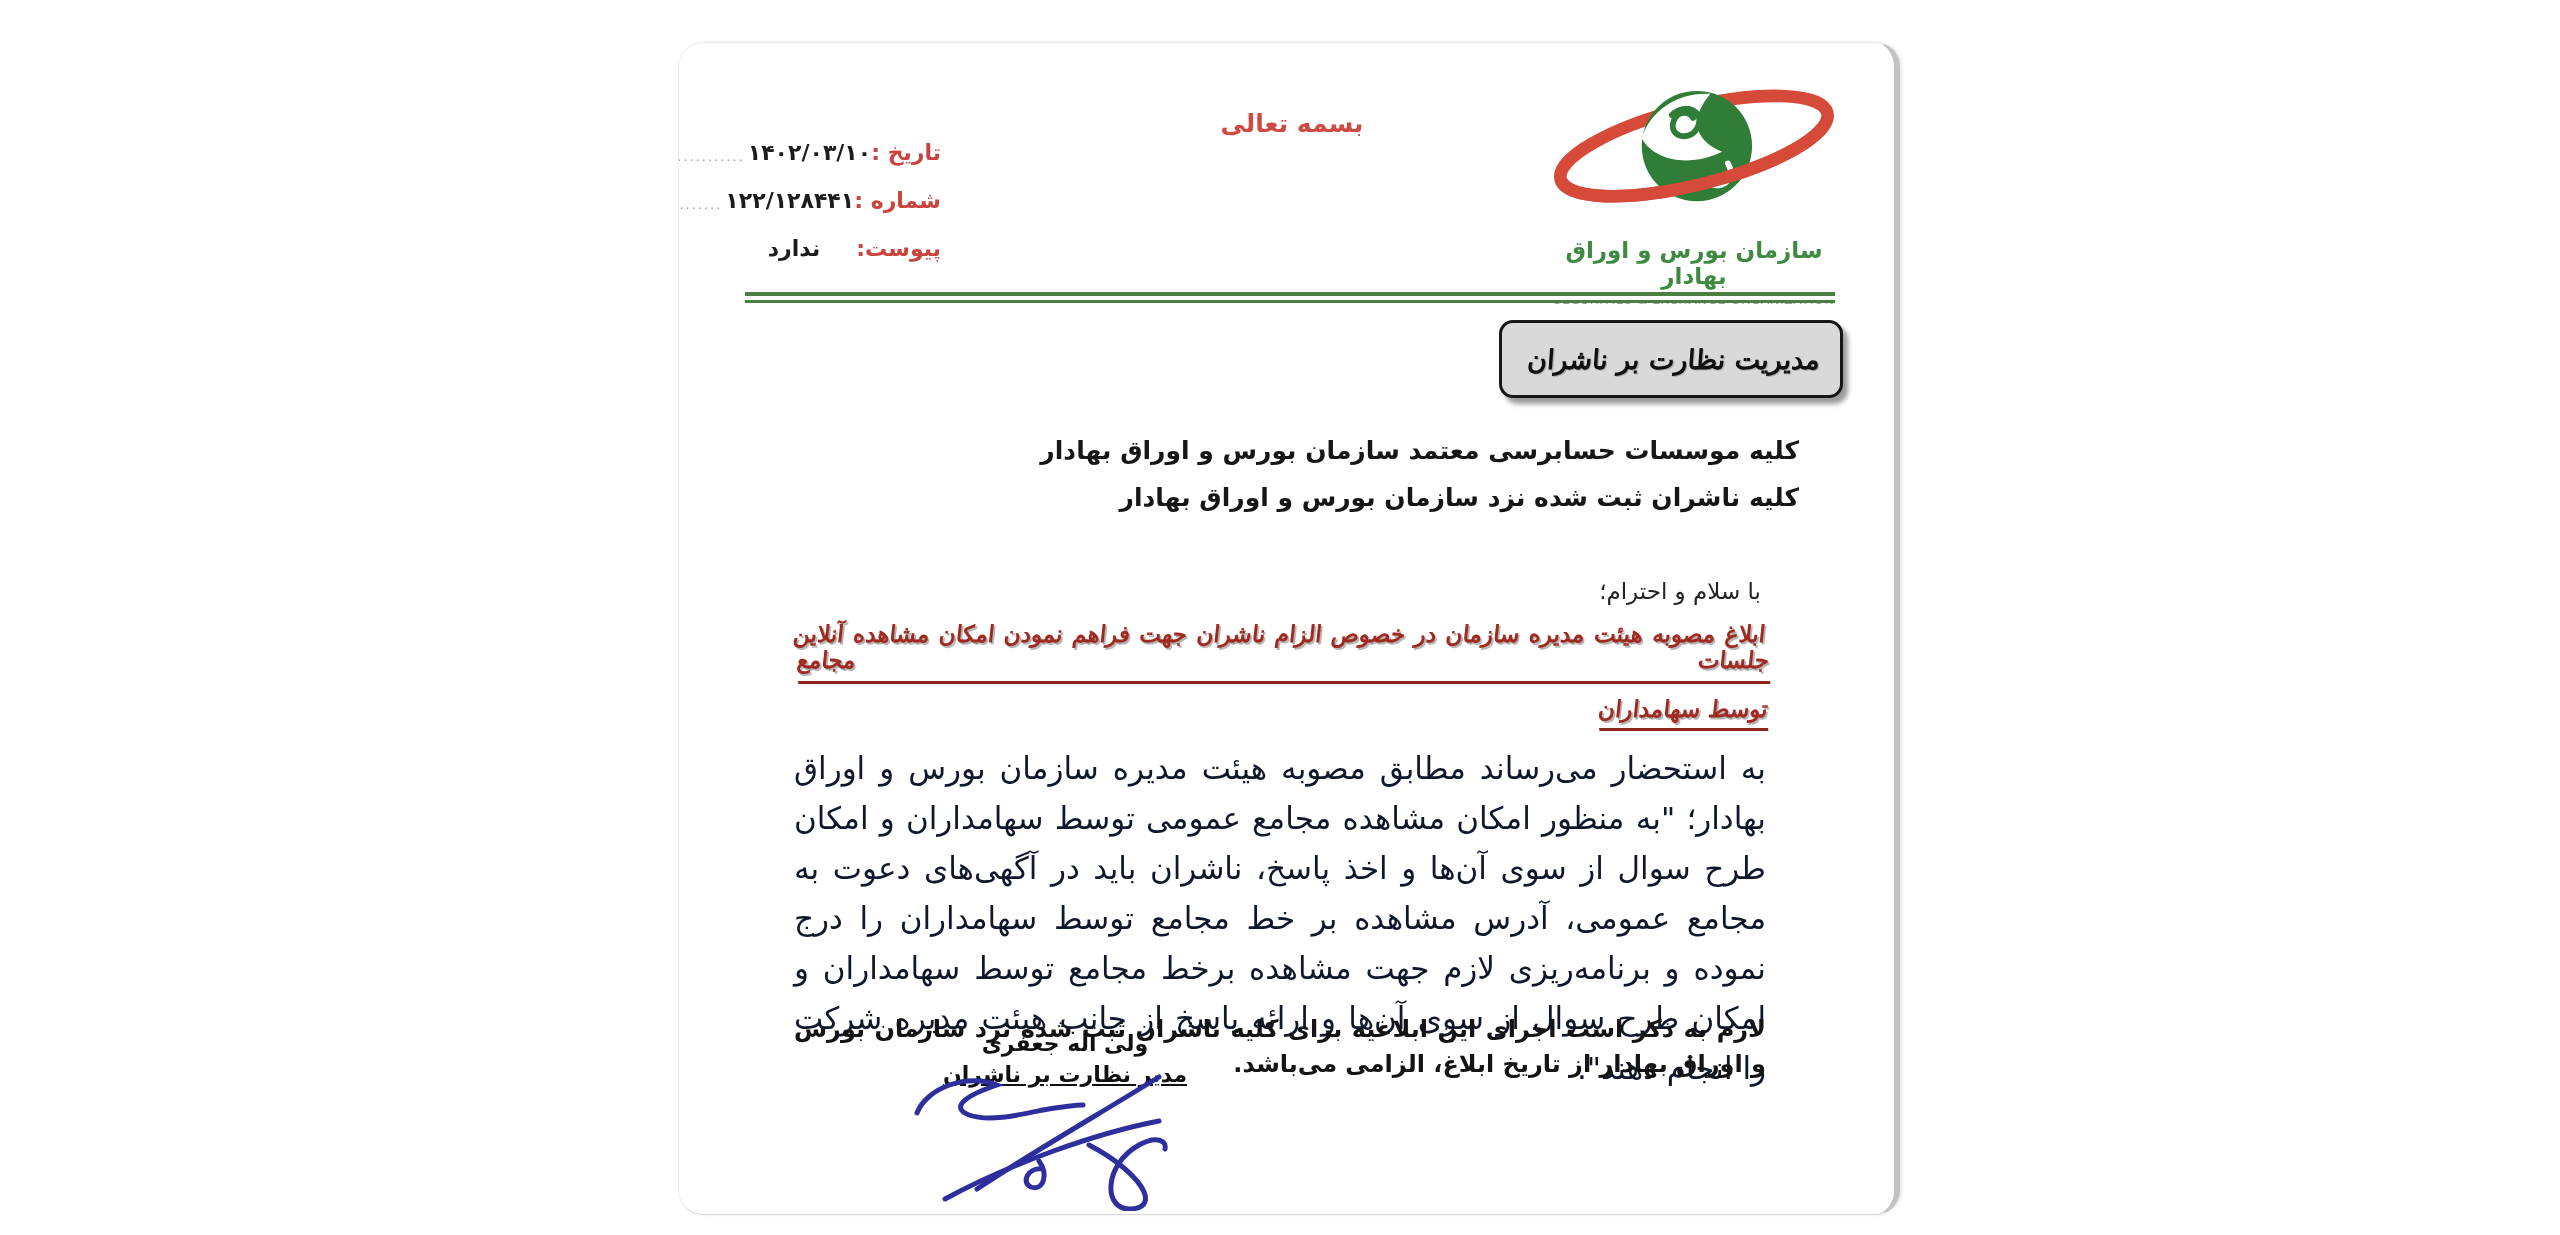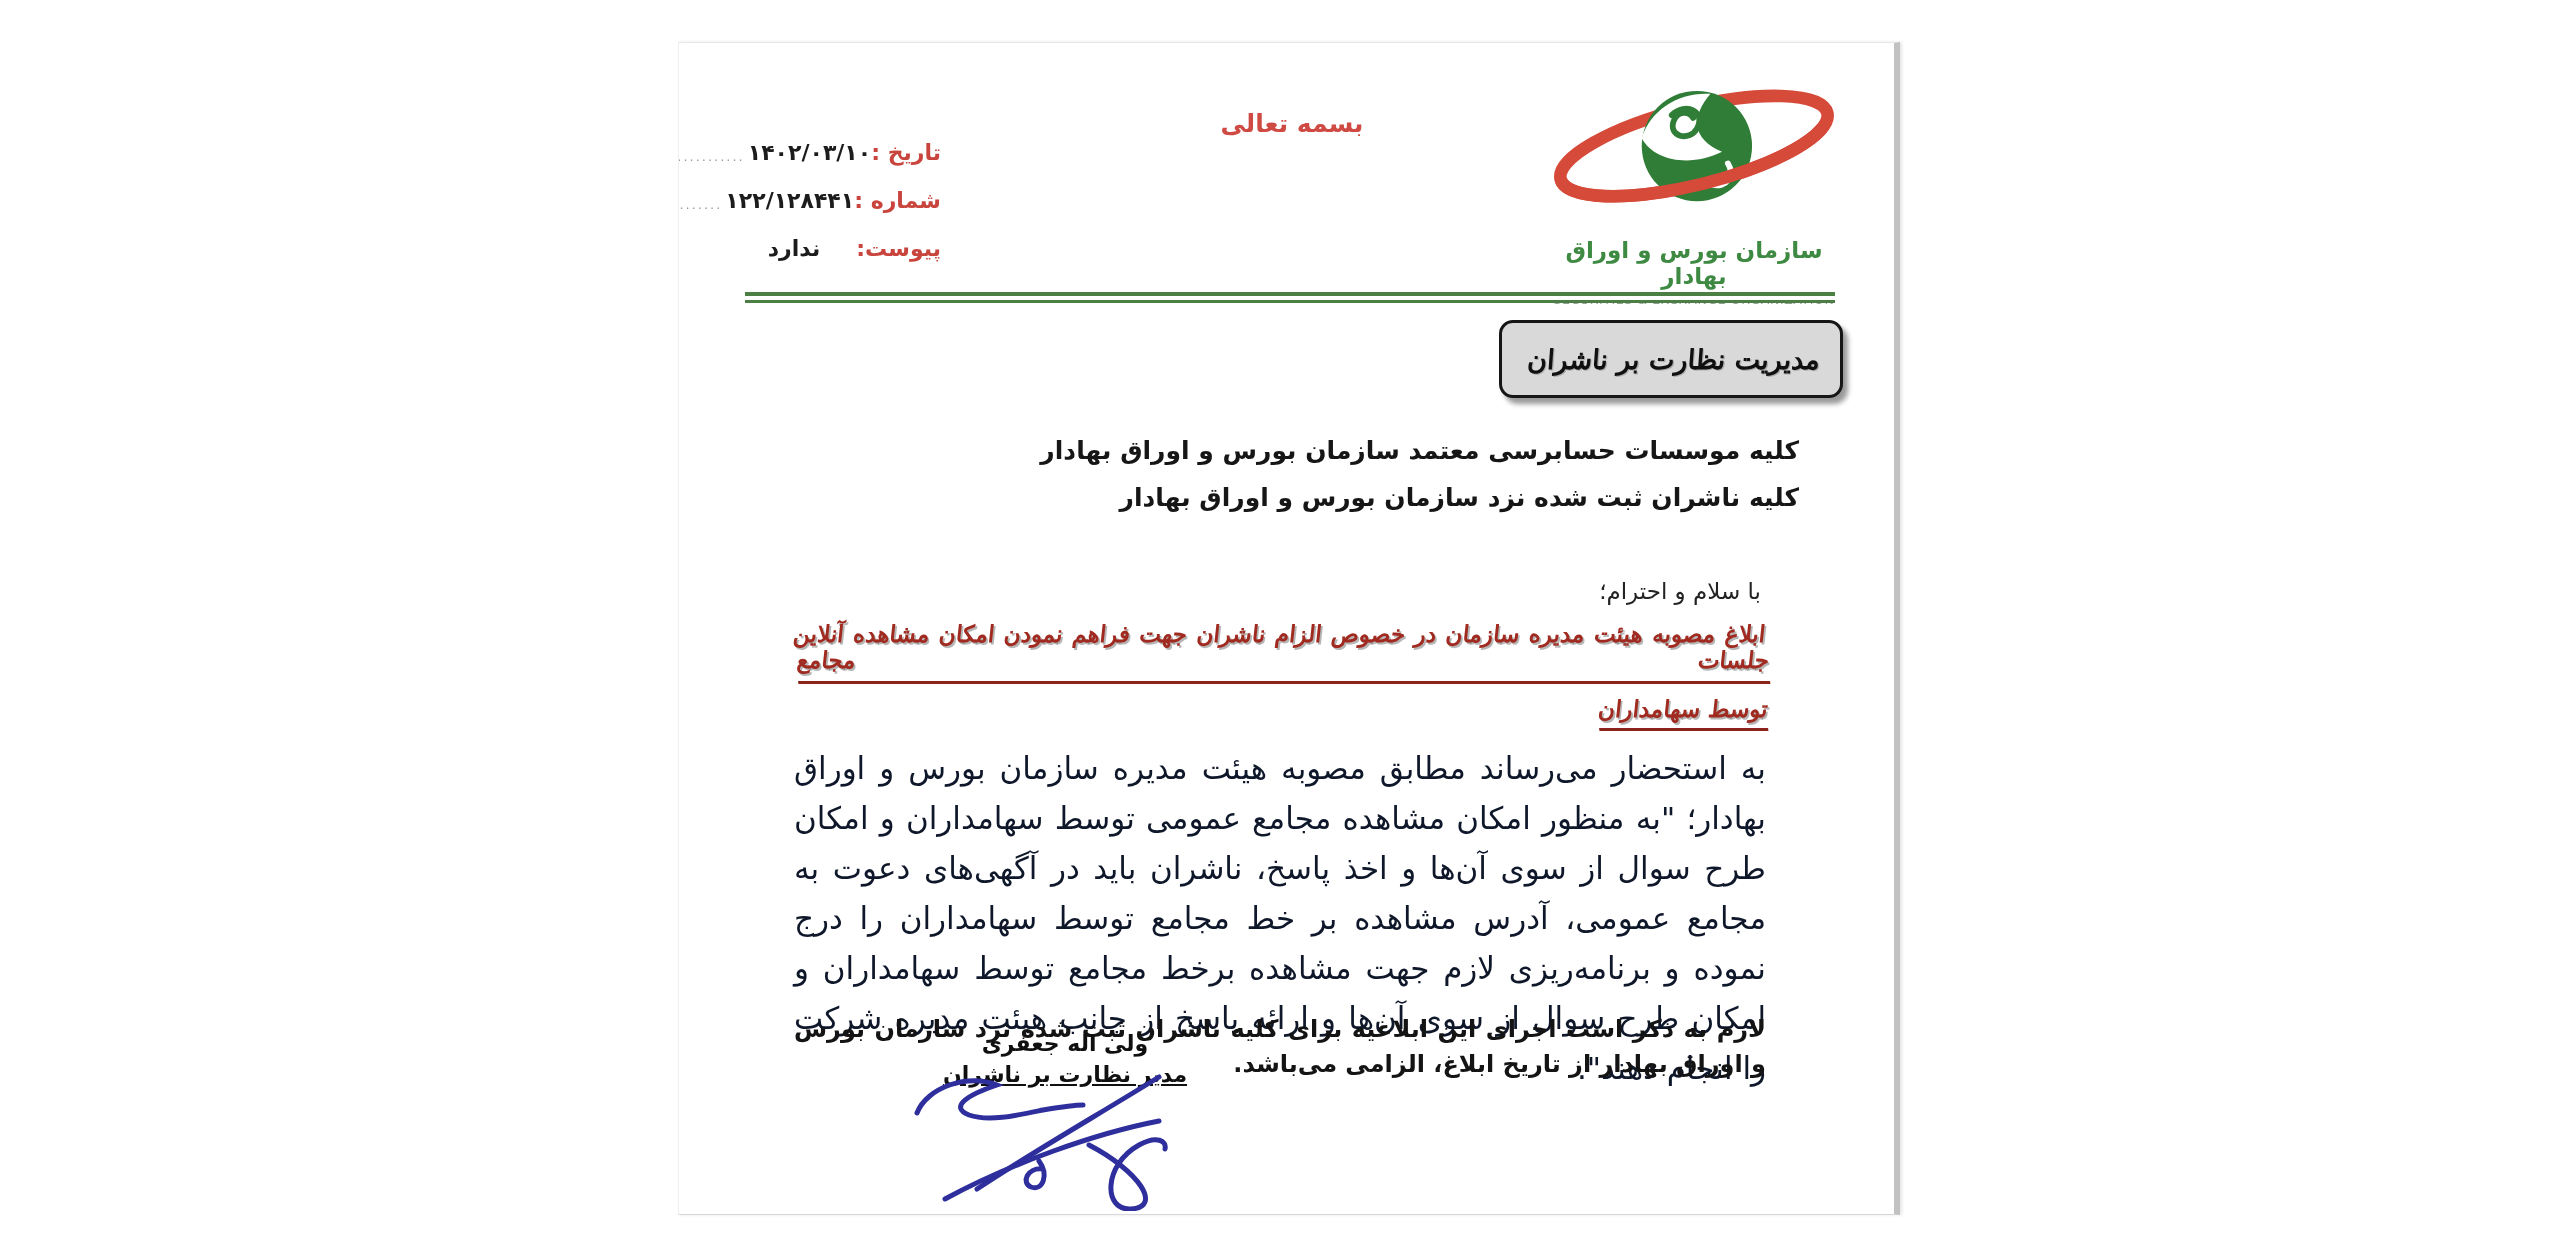--- a/index.html
+++ b/index.html
@@ -4,21 +4,21 @@
 <style>
   html,body{margin:0;padding:0}
   body{
     width:2560px;height:1235px;position:relative;background:#ffffff;
     font-family:"DejaVu Sans",sans-serif;overflow:hidden;
   }
   .page{
     position:absolute;left:678px;top:42px;width:1215px;height:1171px;background:#fff;
     border-top:1px solid #e8e8e8;border-left:1px solid #efefef;
     border-bottom:1px solid #d8d8d8;border-right:6px solid #c2c2c2;
-    box-shadow:2px 0 3px rgba(0,0,0,0.10);overflow:hidden;
+    box-shadow:2px 0 3px rgba(0,0,0,0.10);overflow:hidden;border-radius:25px;
   }
   .besmele{
     position:absolute;top:66px;left:498px;width:230px;text-align:center;
     color:#cf4a42;font-weight:bold;font-size:25px;direction:rtl;
   }
   .meta{position:absolute;top:94px;right:953px;direction:rtl;white-space:nowrap;}
   .meta-row{height:30px;margin-bottom:18px;display:flex;align-items:center;direction:rtl;}
   .mlabel{color:#c8443c;font-weight:bold;font-size:22px;}
   .mvalue{color:#1c1c1c;font-weight:bold;font-size:22px;}
   .mdots{color:#9a9a9a;font-size:13px;letter-spacing:2px;margin-right:3px;position:relative;top:4px;}

